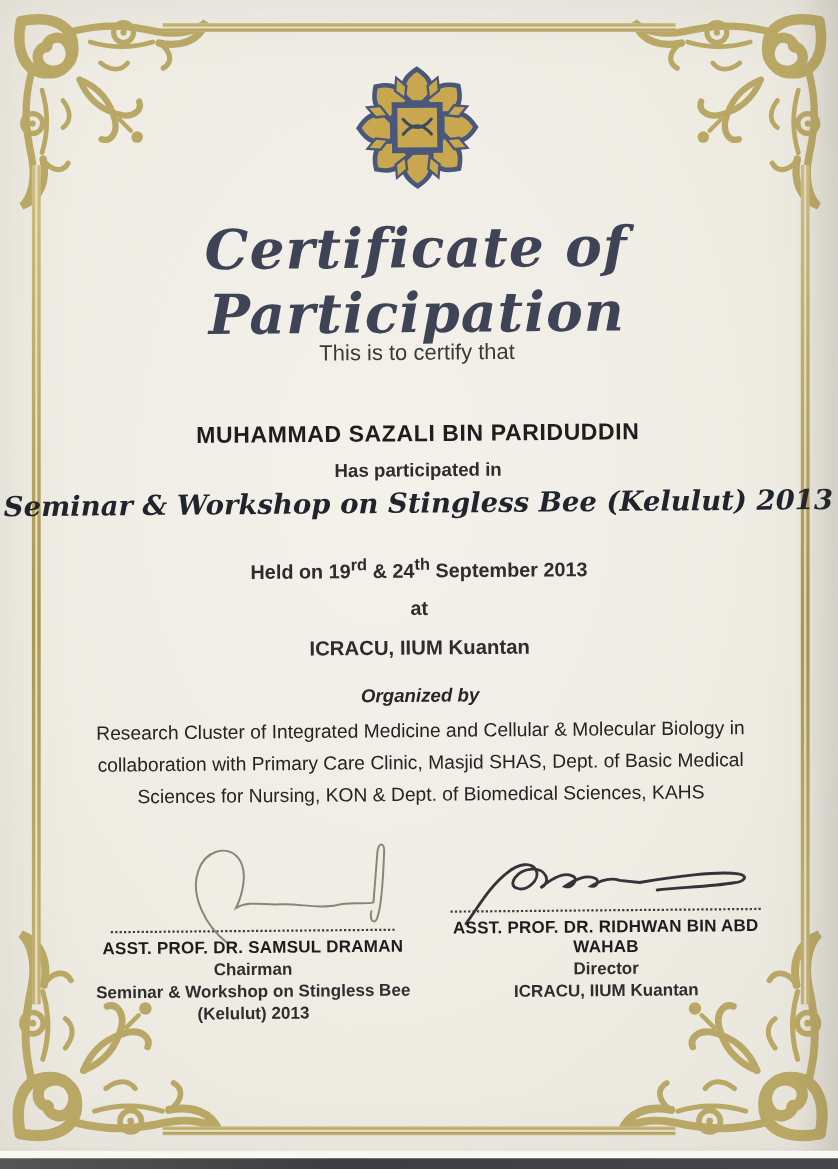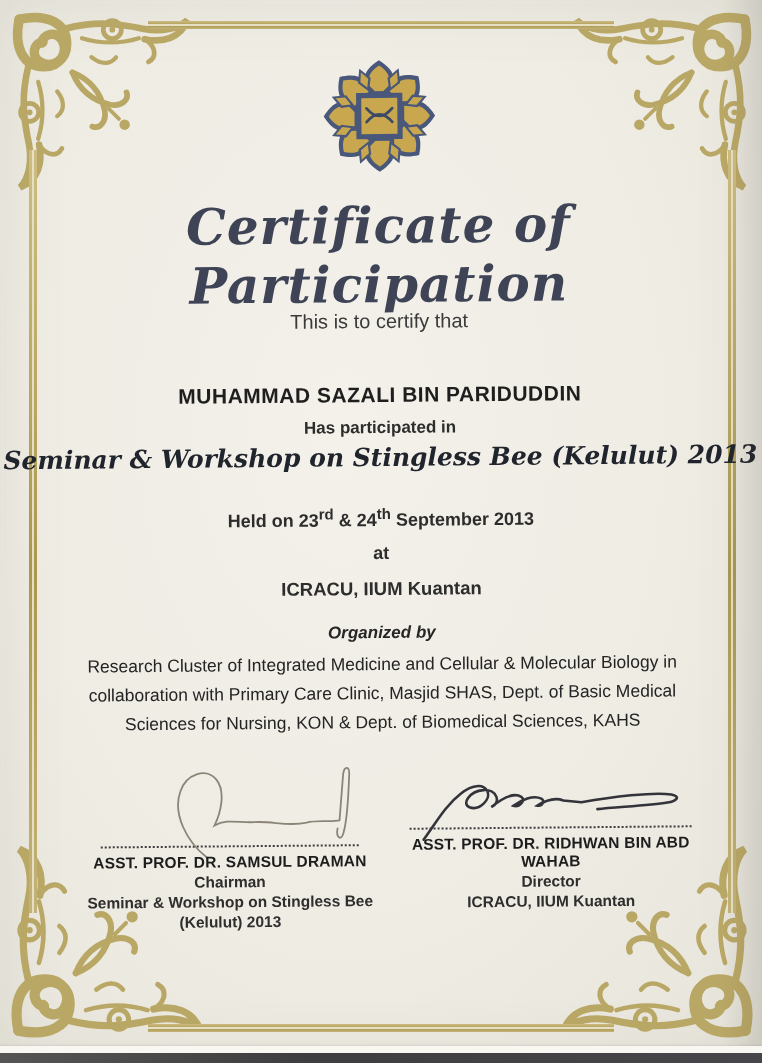--- a/index.html
+++ b/index.html
@@ -188,21 +188,21 @@
         <path d="M-15,7 C-5,-5 5,-5 15,7" fill="none" stroke="#3c4a66" stroke-width="3.2" stroke-linecap="round"></path>
       </svg>
     </div>
 
     <div class="title">Certificate of Participation</div>
     <div class="certify">This is to certify that</div>
     <div class="name">MUHAMMAD SAZALI BIN PARIDUDDIN</div>
     <div class="participated">Has participated in</div>
     <div class="event">Seminar &amp; Workshop on Stingless Bee (Kelulut) 2013</div>
 
-    <div class="held"><span>Held on 23</span><sup>rd</sup><span> &amp; 24</span><sup>th</sup><span> September  2013</span></div>
+    <div class="held"><span>Held on 19</span><sup>rd</sup><span> &amp; 24</span><sup>th</sup><span> September  2013</span></div>
 
     <div class="at">at</div>
     <div class="venue">ICRACU, IIUM Kuantan</div>
     <div class="orgby">Organized by</div>
 
     <div class="orglines">
       <div>Research Cluster  of Integrated Medicine  and Cellular  &amp;  Molecular Biology  in</div>
       <div>collaboration with Primary Care Clinic, Masjid SHAS, Dept. of Basic Medical</div>
       <div>Sciences for Nursing, KON &amp; Dept. of Biomedical Sciences, KAHS</div>
     </div>

